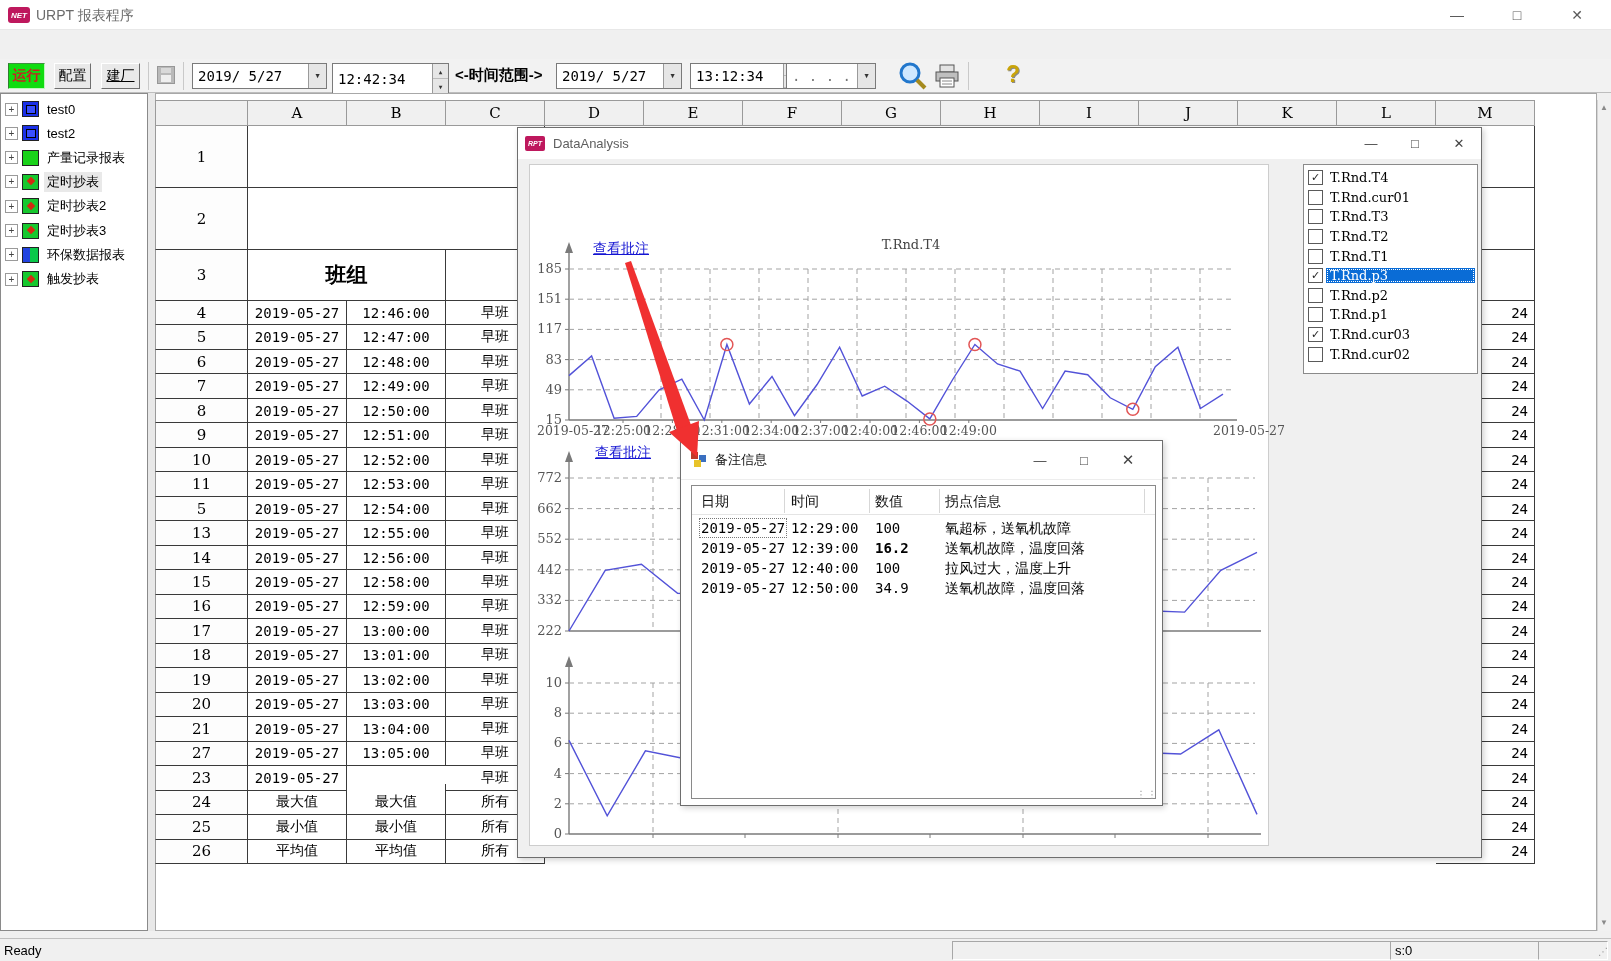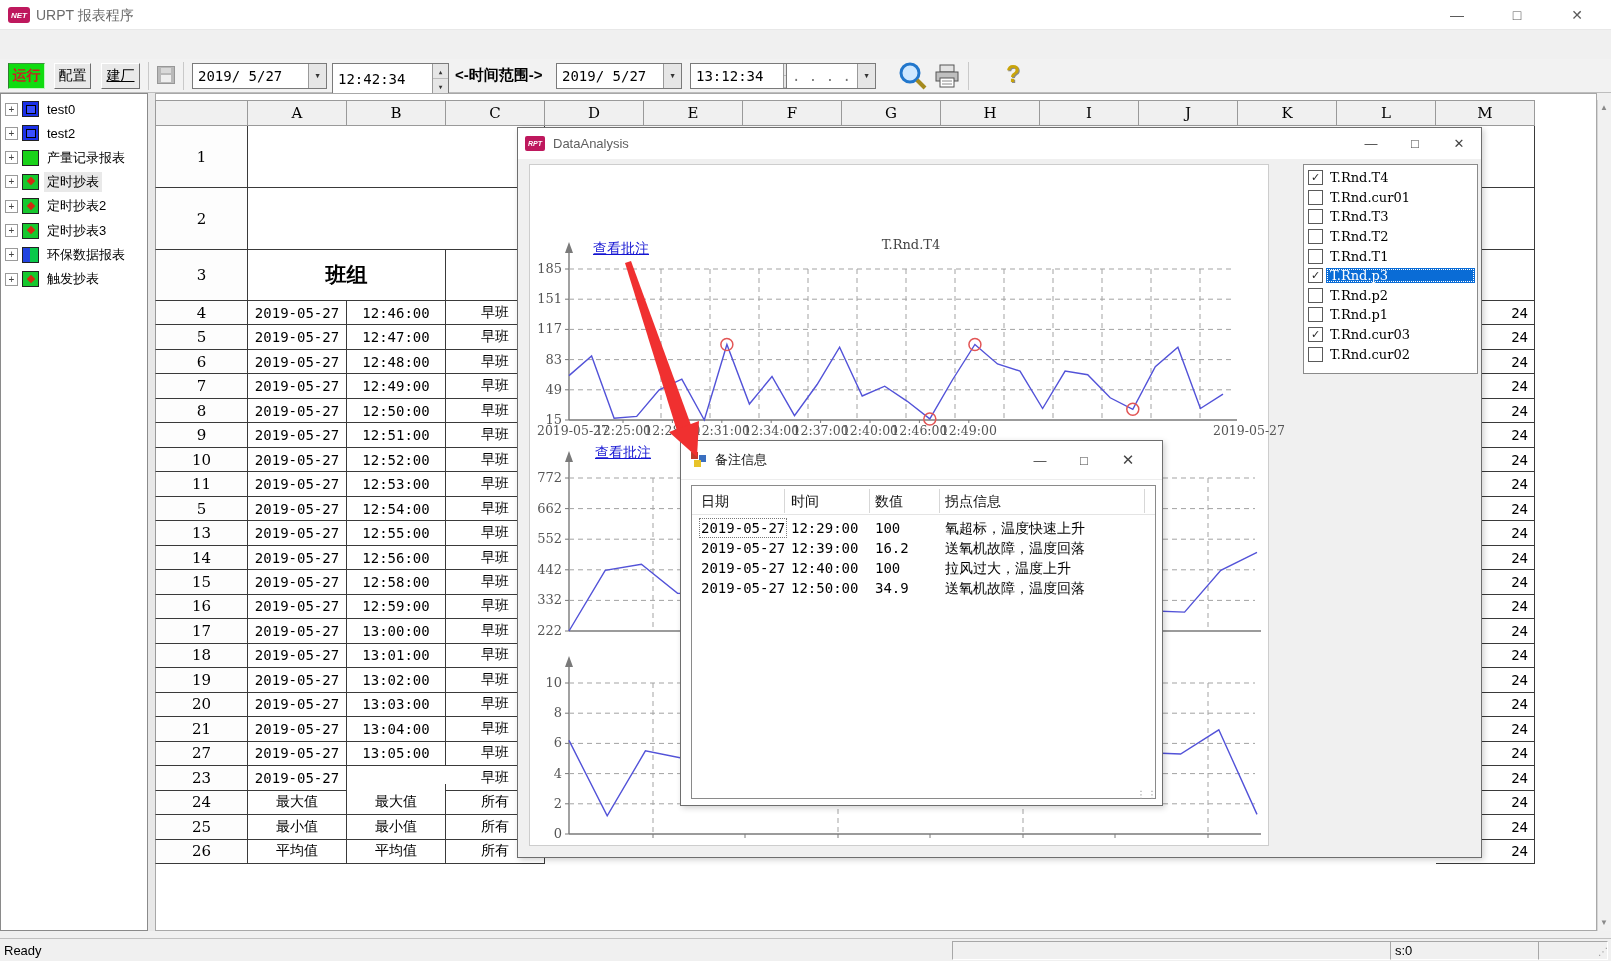--- a/index.html
+++ b/index.html
@@ -560,24 +560,24 @@
         <div class="rk-hdr" style="position: absolute; left: 194px; top: 52px;">数值</div>
         <div class="rk-hdr" style="position: absolute; left: 264px; top: 52px;">拐点信息</div>
         <div style="position: absolute; left: 103px; top: 48px; width: 1px; height: 24px; background: rgb(215, 215, 215);"></div>
         <div style="position: absolute; left: 188px; top: 48px; width: 1px; height: 24px; background: rgb(215, 215, 215);"></div>
         <div style="position: absolute; left: 258px; top: 48px; width: 1px; height: 24px; background: rgb(215, 215, 215);"></div>
         <div style="position: absolute; left: 463px; top: 48px; width: 1px; height: 24px; background: rgb(215, 215, 215);"></div>
         <div style="position: absolute; left: 11px; top: 73px; width: 463px; height: 1px; background: rgb(228, 228, 228);"></div>
         <div class="rk-cell mono" style="position: absolute; left: 20px; top: 79px; outline: rgb(119, 119, 119) dotted 1px; outline-offset: 1px;">2019-05-27</div>
         <div class="rk-cell mono" style="position: absolute; left: 110px; top: 79px;">12:29:00</div>
         <div class="rk-cell mono" style="position: absolute; left: 194px; top: 79px;">100</div>
-        <div class="rk-cell" style="position: absolute; left: 264px; top: 79px;">氧超标，温度快速上升</div>
+        <div class="rk-cell" style="position: absolute; left: 264px; top: 79px;">氧超标，送氧机故障</div>
         <div class="rk-cell mono" style="position: absolute; left: 20px; top: 99px;">2019-05-27</div>
         <div class="rk-cell mono" style="position: absolute; left: 110px; top: 99px;">12:39:00</div>
-        <div class="rk-cell mono" style="position: absolute; left: 194px; top: 99px;">16.2</div>
+        <div class="rk-cell mono" style="position: absolute; left: 194px; top: 99px; font-weight: bold;">16.2</div>
         <div class="rk-cell" style="position: absolute; left: 264px; top: 99px;">送氧机故障，温度回落</div>
         <div class="rk-cell mono" style="position: absolute; left: 20px; top: 119px;">2019-05-27</div>
         <div class="rk-cell mono" style="position: absolute; left: 110px; top: 119px;">12:40:00</div>
         <div class="rk-cell mono" style="position: absolute; left: 194px; top: 119px;">100</div>
         <div class="rk-cell" style="position: absolute; left: 264px; top: 119px;">拉风过大，温度上升</div>
         <div class="rk-cell mono" style="position: absolute; left: 20px; top: 139px;">2019-05-27</div>
         <div class="rk-cell mono" style="position: absolute; left: 110px; top: 139px;">12:50:00</div>
         <div class="rk-cell mono" style="position: absolute; left: 194px; top: 139px;">34.9</div>
         <div class="rk-cell" style="position: absolute; left: 264px; top: 139px;">送氧机故障，温度回落</div>
       </div>

